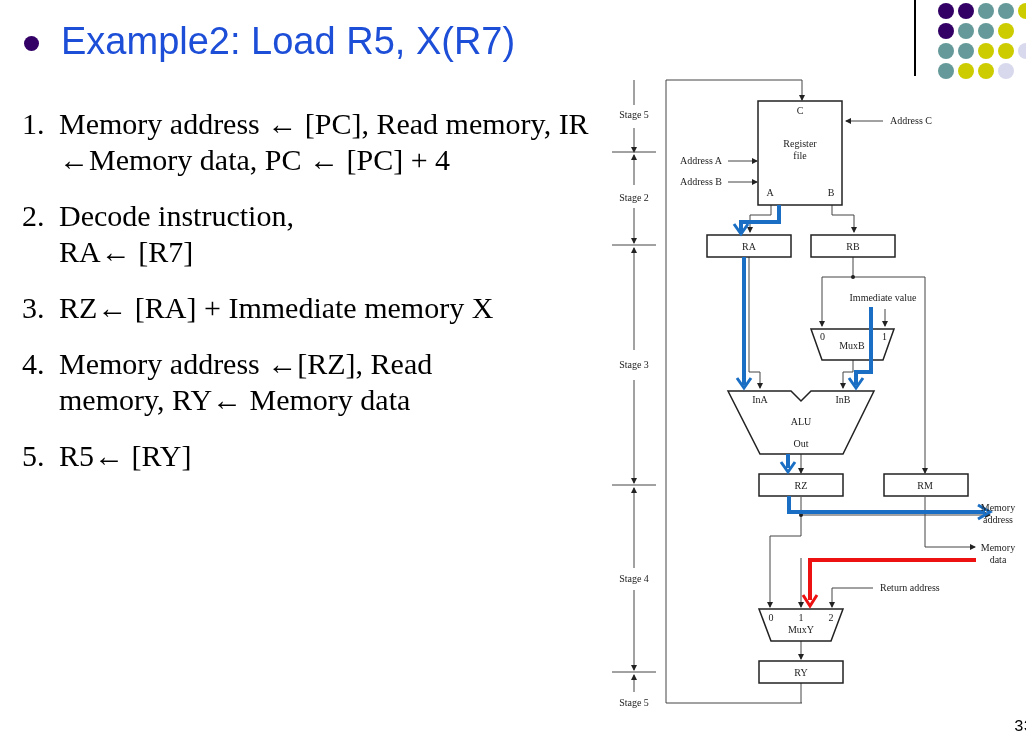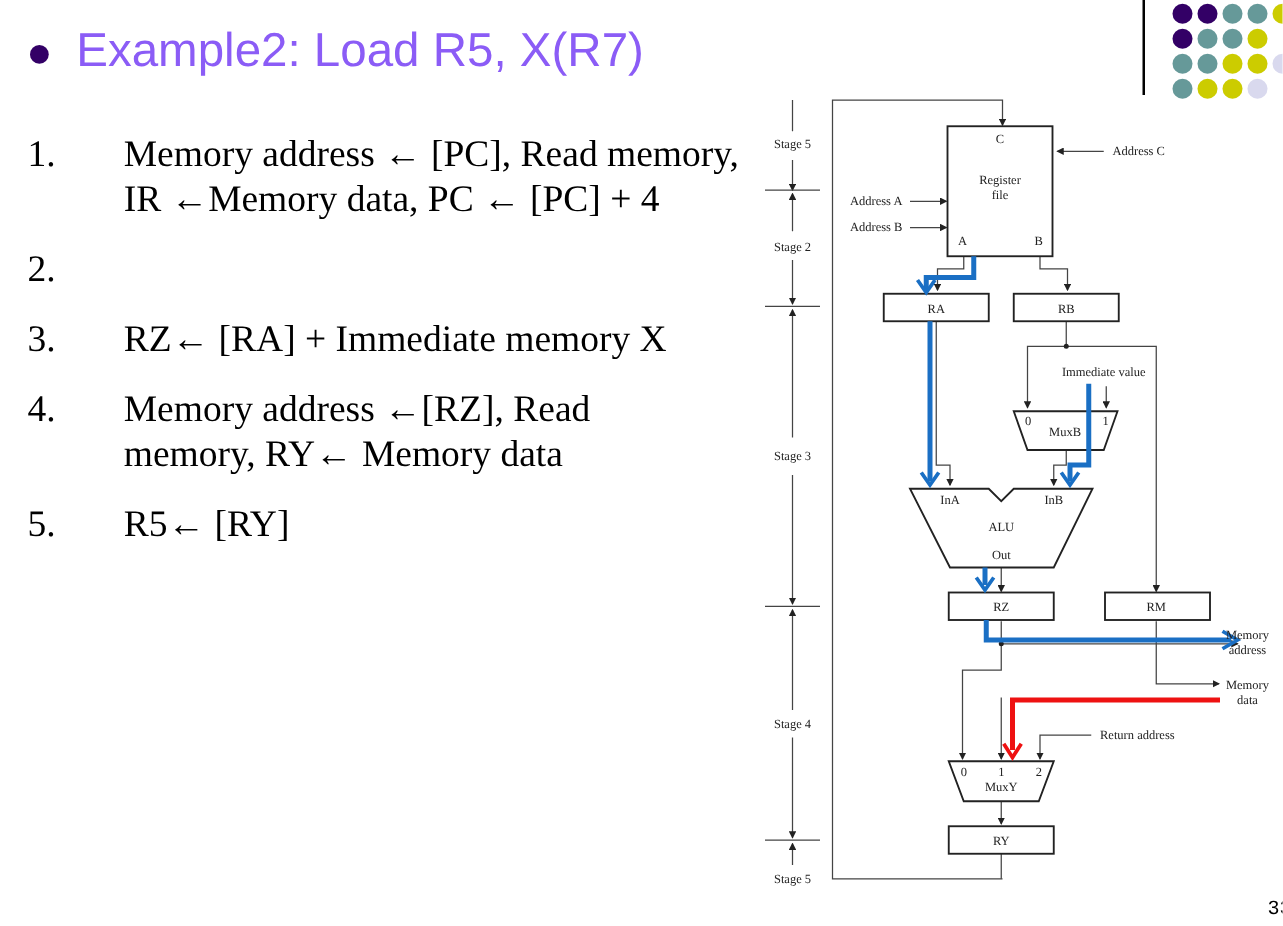--- a/index.html
+++ b/index.html
@@ -1,27 +1,27 @@
 <!DOCTYPE html>
 <html><head>
 <meta charset="utf-8">
 <style>
   html, body { margin: 0; padding: 0; background: #ffffff; }
   body { width: 1026px; height: 741px; position: relative; overflow: hidden; }
   .title {
     position: absolute; left: 24px; top: 20px;
-    font-family: "Liberation Sans", sans-serif; font-size: 38px; color: #8b5cf6;
+    font-family: "Liberation Sans", sans-serif; font-size: 38px; color: #1d4ed8;
     display: flex; align-items: center; white-space: nowrap;
   }
   .title .bullet { width: 15px; height: 15px; border-radius: 50%; background: #330066; margin-right: 22px; margin-top: 4px; }
   .steps { position: absolute; left: 22px; top: 106px; width: 570px;
     font-family: "Liberation Serif", serif; font-size: 30px; color: #000; line-height: 36px; }
   .step { display: flex; margin-bottom: 20px; }
   .step .num { width: 37px; flex: none; }
-  .step .txt { flex: 1; margin-left: 40px; }
+  .step .txt { flex: 1; }
   .deco-line { position: absolute; left: 914px; top: 0; width: 2px; height: 76px; background: #000; }
   .dots { position: absolute; left: 938px; top: 3px; }
   .dot { position: absolute; width: 16px; height: 16px; border-radius: 50%; }
   .page-num { position: absolute; left: 1014px; top: 718px; font-family: Liberation Mono, monospace; font-size: 16px; color: #000; }
   svg.diagram { position: absolute; left: 0; top: 0; }
   svg text { font-family: "Liberation Serif", serif; fill: #222; }
 </style>
 </head>
 <body>
 
@@ -30,20 +30,21 @@
   <span>Example2: Load R5, X(R7)</span>
 </div>
 
 <div class="steps">
   <div class="step">
       <span class="num">1.</span>
       <span class="txt">Memory address ← [PC], Read memory, IR ←Memory data, PC ← [PC] + 4</span>
     </div>
   <div class="step" style="width:340px">
       <span class="num">2.</span>
+      <span class="txt">Decode instruction, RA← [R7]</span>
     </div>
   <div class="step">
       <span class="num">3.</span>
       <span class="txt">RZ← [RA] + Immediate memory X</span>
     </div>
   <div class="step" style="width:500px">
       <span class="num">4.</span>
       <span class="txt">Memory address ←[RZ], Read memory, RY← Memory data</span>
     </div>
   <div class="step">

